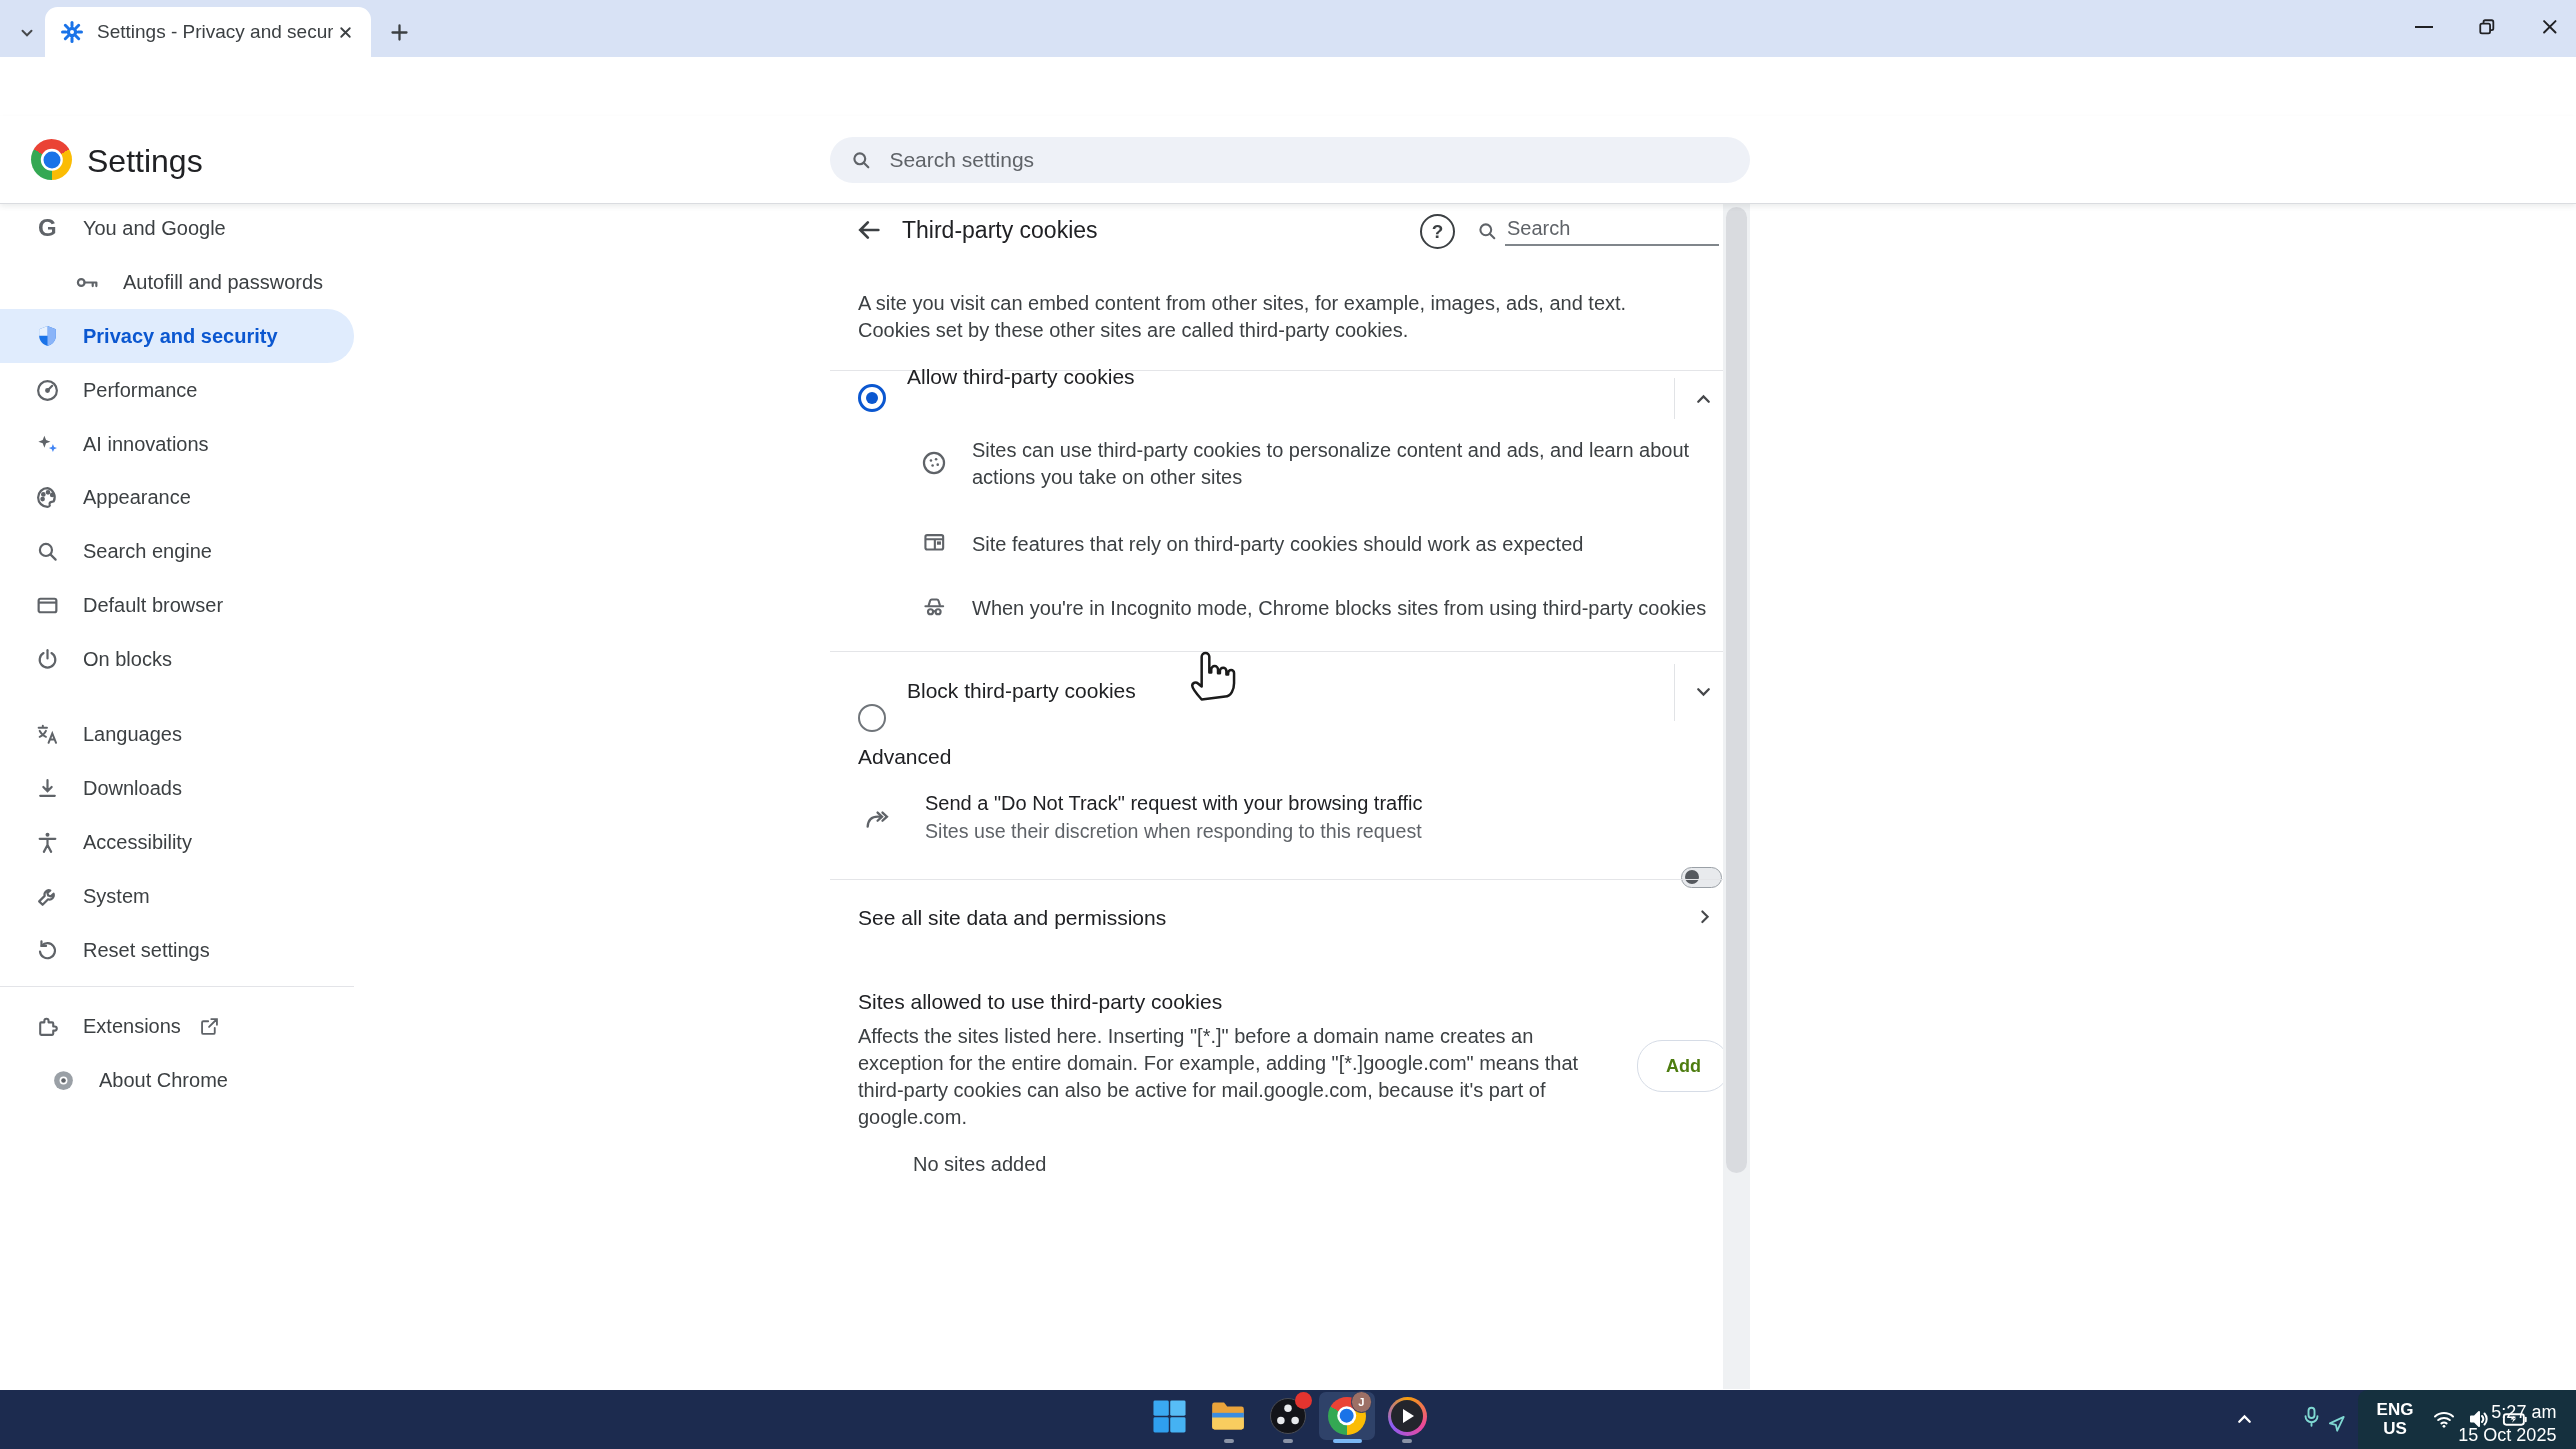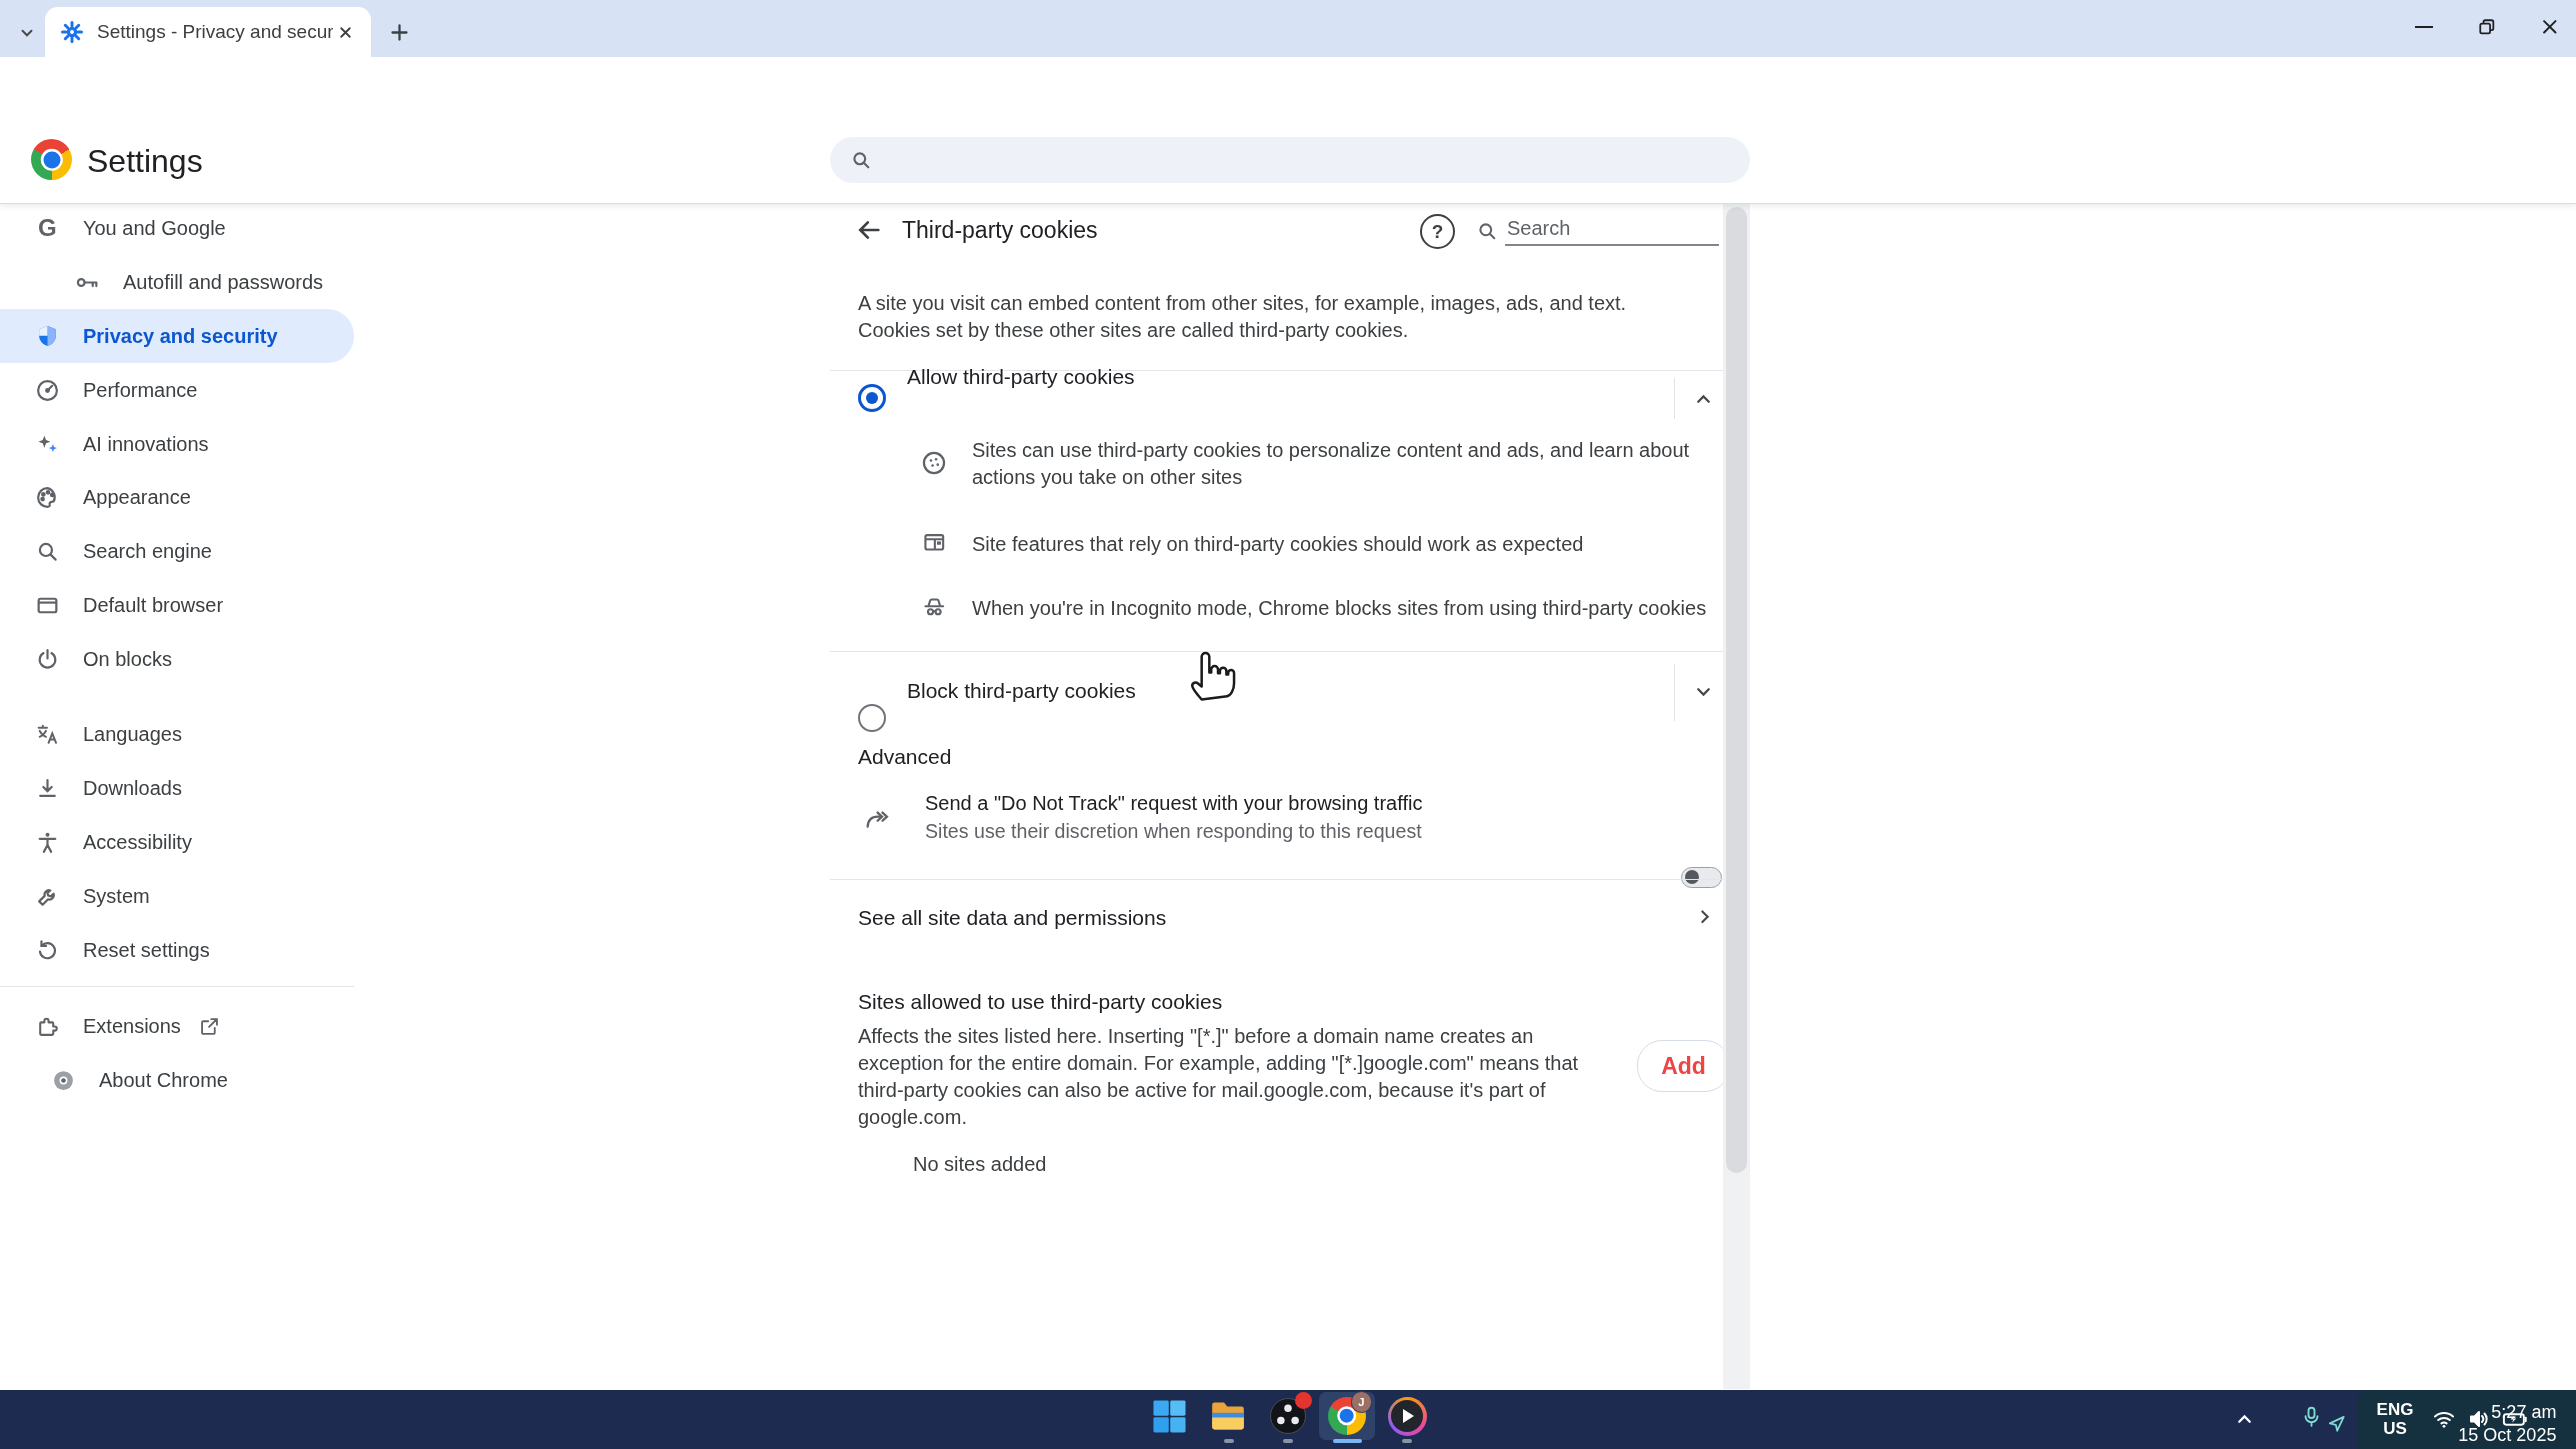--- a/index.html
+++ b/index.html
@@ -49,21 +49,21 @@
   .body-text{font-size:20px;line-height:27px;color:#3c4043;}
   .radio-label{font-size:21px;color:#202124;}
   .radio{width:28px;height:28px;border-radius:50%;box-sizing:border-box;position:relative;}
   .radio.checked{border:3.5px solid #0b57d0;}
   .radio.checked::after{content:"";position:absolute;left:50%;top:50%;width:12.6px;height:12.6px;margin:-6.3px 0 0 -6.3px;border-radius:50%;background:#0b57d0;}
   .radio.unchecked{border:2.8px solid #70757a;}
   .mini-search{border:none;outline:none;border-bottom:2.1px solid #80868b;background:transparent;font-size:20px;color:#202124;font-family:"Liberation Sans",sans-serif;width:210px;padding-bottom:4.2px;}
   .mini-search::placeholder{color:#5f6368;}
   .toggle{width:41px;height:21px;border-radius:11.2px;background:#e8eaed;border:1.4px solid #9aa0a6;box-sizing:border-box;position:relative;}
   .toggle .knob{position:absolute;left:2.8px;top:2.1px;width:14px;height:14px;border-radius:50%;background:#55595e;}
-  .add-btn{left:1637px;top:1040px;width:91px;height:50px;border-radius:25px;border:1.4px solid #d6dce6;background:#fff;color:#ef4444;font-size:23px;font-weight:700;display:flex;align-items:center;justify-content:center;cursor:pointer;}
+  .add-btn{left:1637px;top:1040px;width:91px;height:50px;border-radius:25px;border:1.4px solid #d6dce6;background:#fff;color:#4d7c0f;font-size:18px;font-weight:700;display:flex;align-items:center;justify-content:center;cursor:pointer;}
   .section-h{font-size:21px;color:#202124;}
   .help-circle{width:31px;height:31px;border-radius:50%;border:2.1px solid #3c4043;color:#3c4043;font-size:19px;font-weight:700;display:flex;align-items:center;justify-content:center;}
   .scroll-track{left:1723px;top:204px;width:26.6px;height:1185px;background:#eff1f3;}
   .scroll-thumb{left:1726px;top:207px;width:21px;height:966px;background:#d9dbdf;border-radius:10.5px;}
 
   
   .taskbar{left:0;top:1390px;width:2576px;height:59px;background:#1c2b4f;}
   .tb-slot{top:1393px;width:46px;height:46px;display:flex;align-items:center;justify-content:center;}
   .tb-underline{top:1439px;width:9.8px;height:3.5px;border-radius:2.1px;background:#8a93a6;}
   .chrome-logo{border-radius:50%;background:conic-gradient(#ea4335 0 60deg,#fbbc04 60deg 180deg,#34a853 180deg 300deg,#ea4335 300deg 360deg);position:relative;}
@@ -187,20 +187,21 @@
       <div class="core" style="width:17px;height:17px;"></div>
     </div>
   </div>
   <div class="abs product" style="left:87px;top:26.6px;">Settings</div>
 </div>
 <div class="abs searchpill" style="z-index:6;">
   <svg width="22.4" height="22.4" viewBox="0 0 24 24" fill="none" stroke="#5f6368" stroke-width="2.3" stroke-linecap="round">
       <circle cx="10.5" cy="10.5" r="5.8"></circle>
       <path d="M15 15l4.6 4.6"></path>
     </svg>
+  <input type="text" placeholder="Search settings" style="">
 </div>
 
 <div class="abs side-item" style="top:201px;">
   <span class="si-icon">
       <span class="gletter">G</span>
     </span>
   <span class="si-label">You and Google</span>
 </div>
 <div class="abs side-item" style="top:255px;margin-left:40px;">
   <span class="si-icon">

